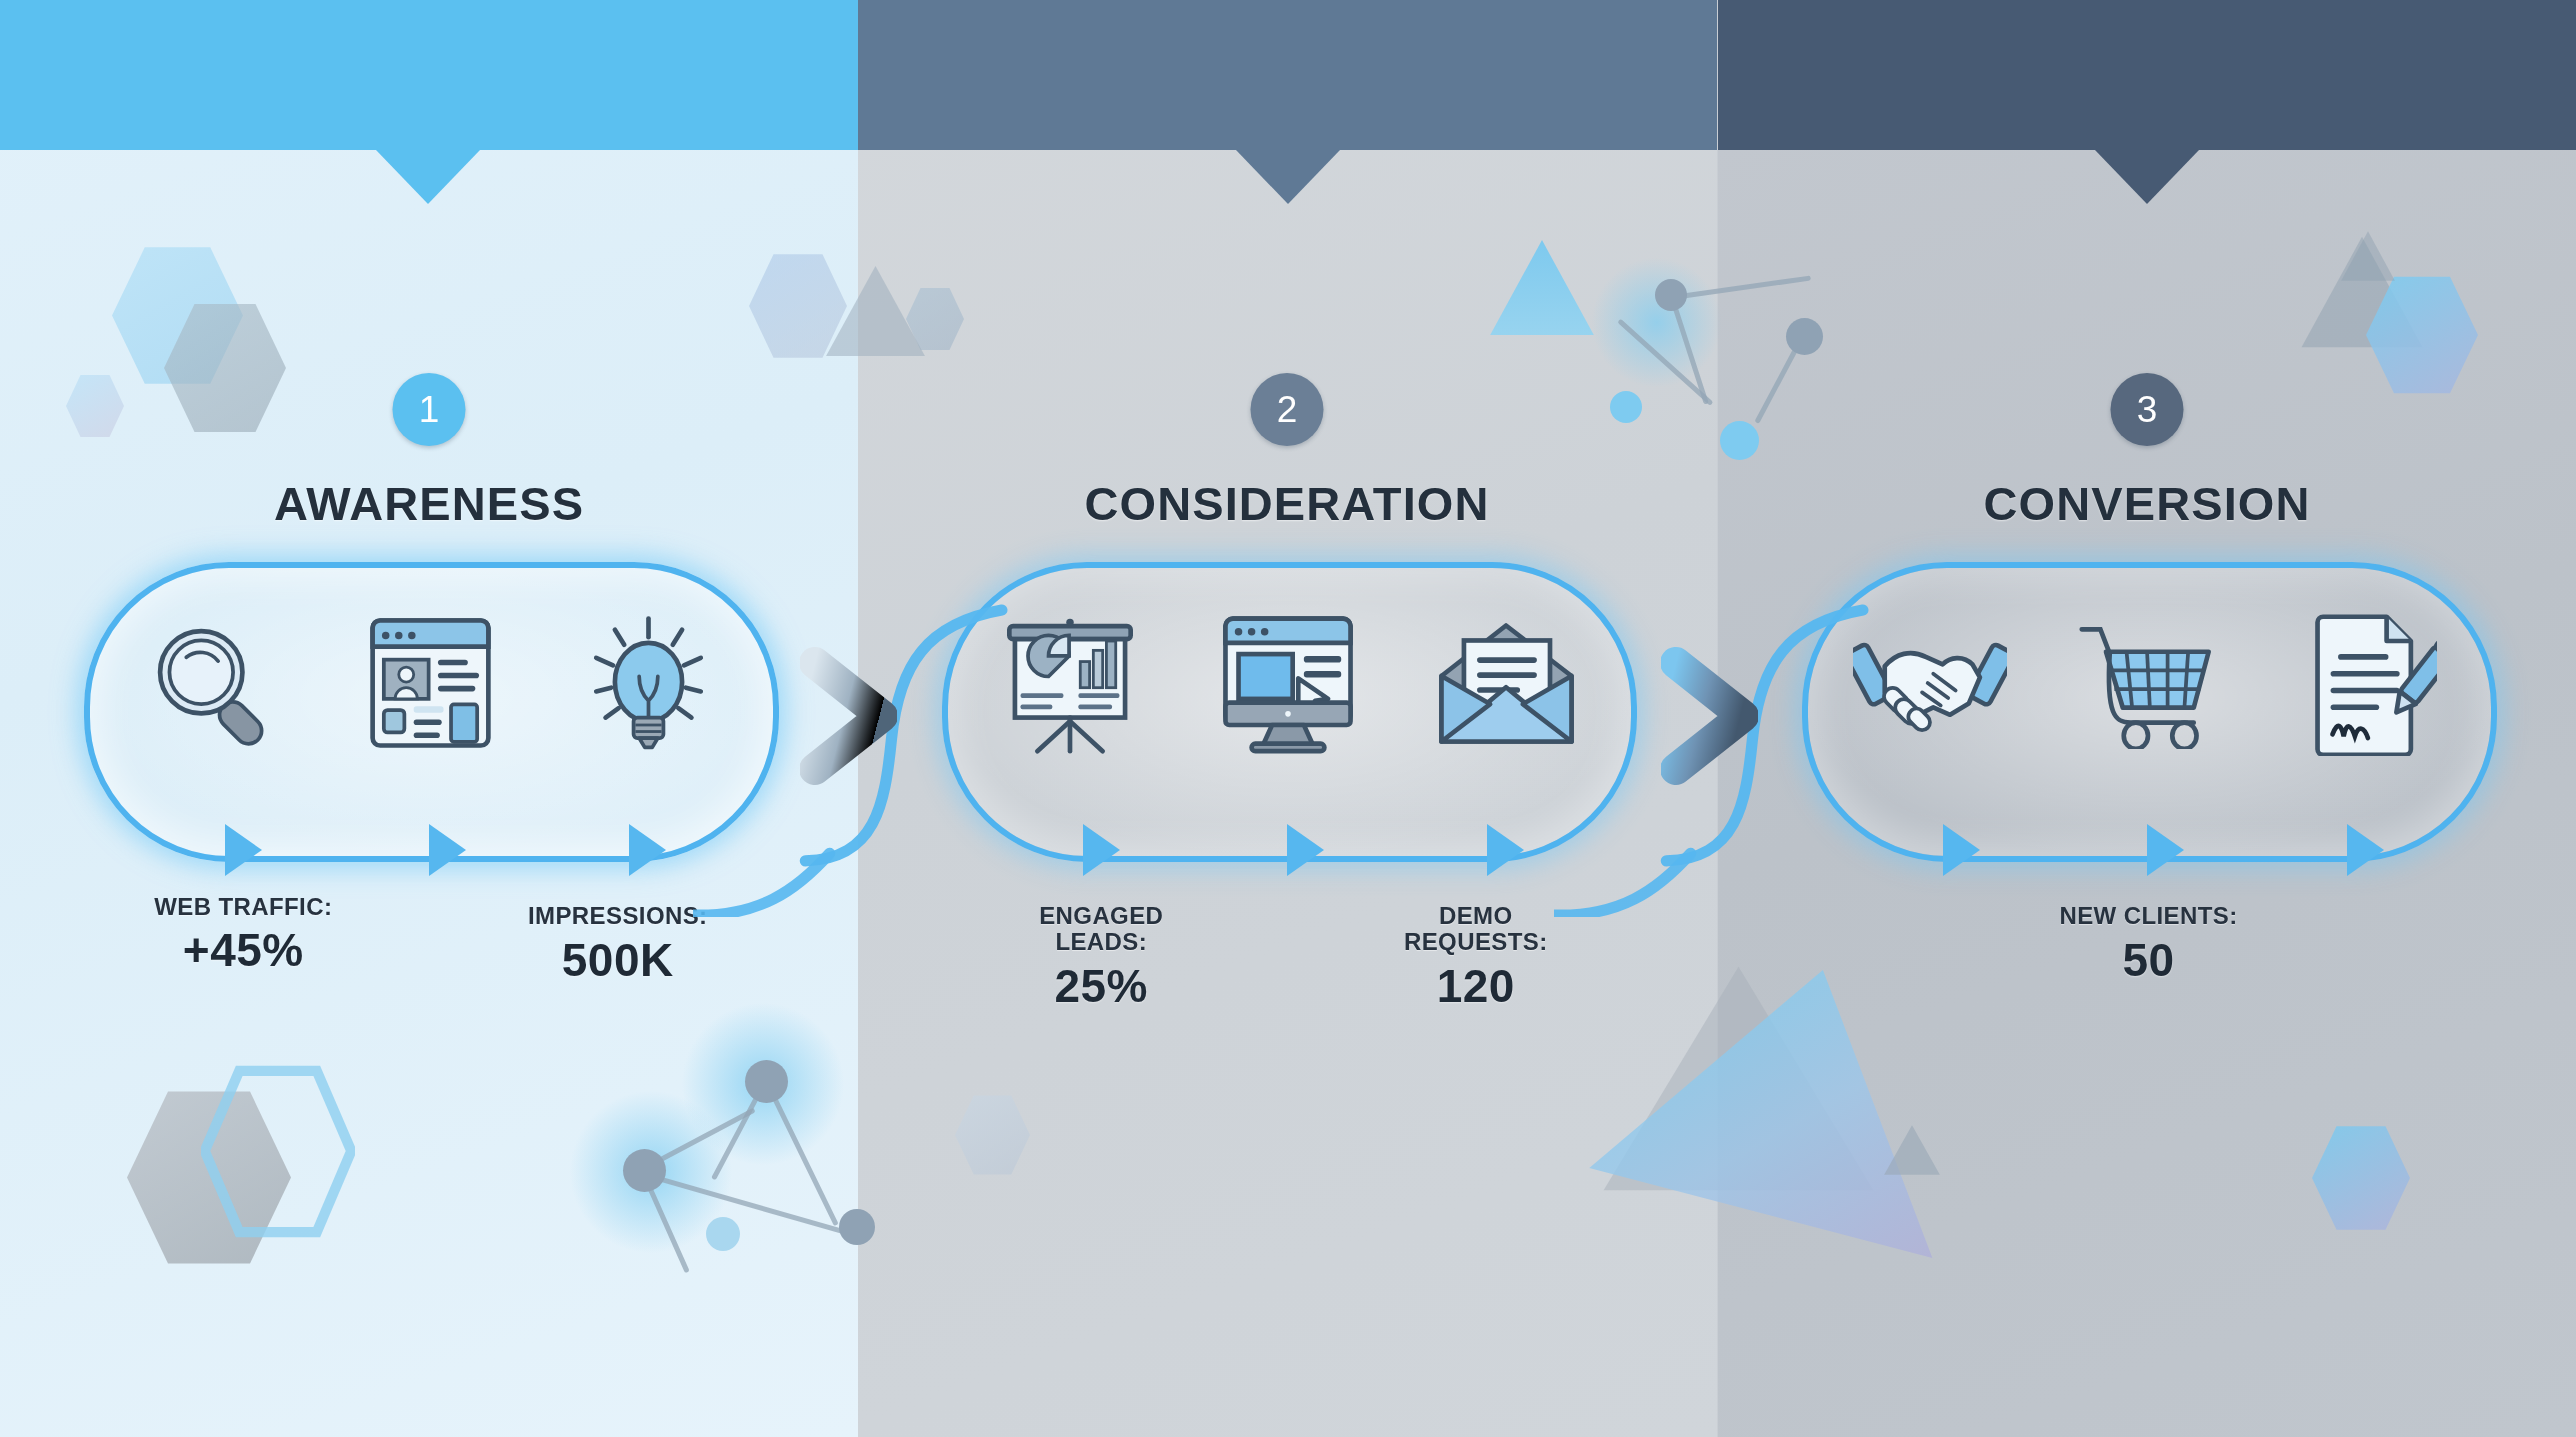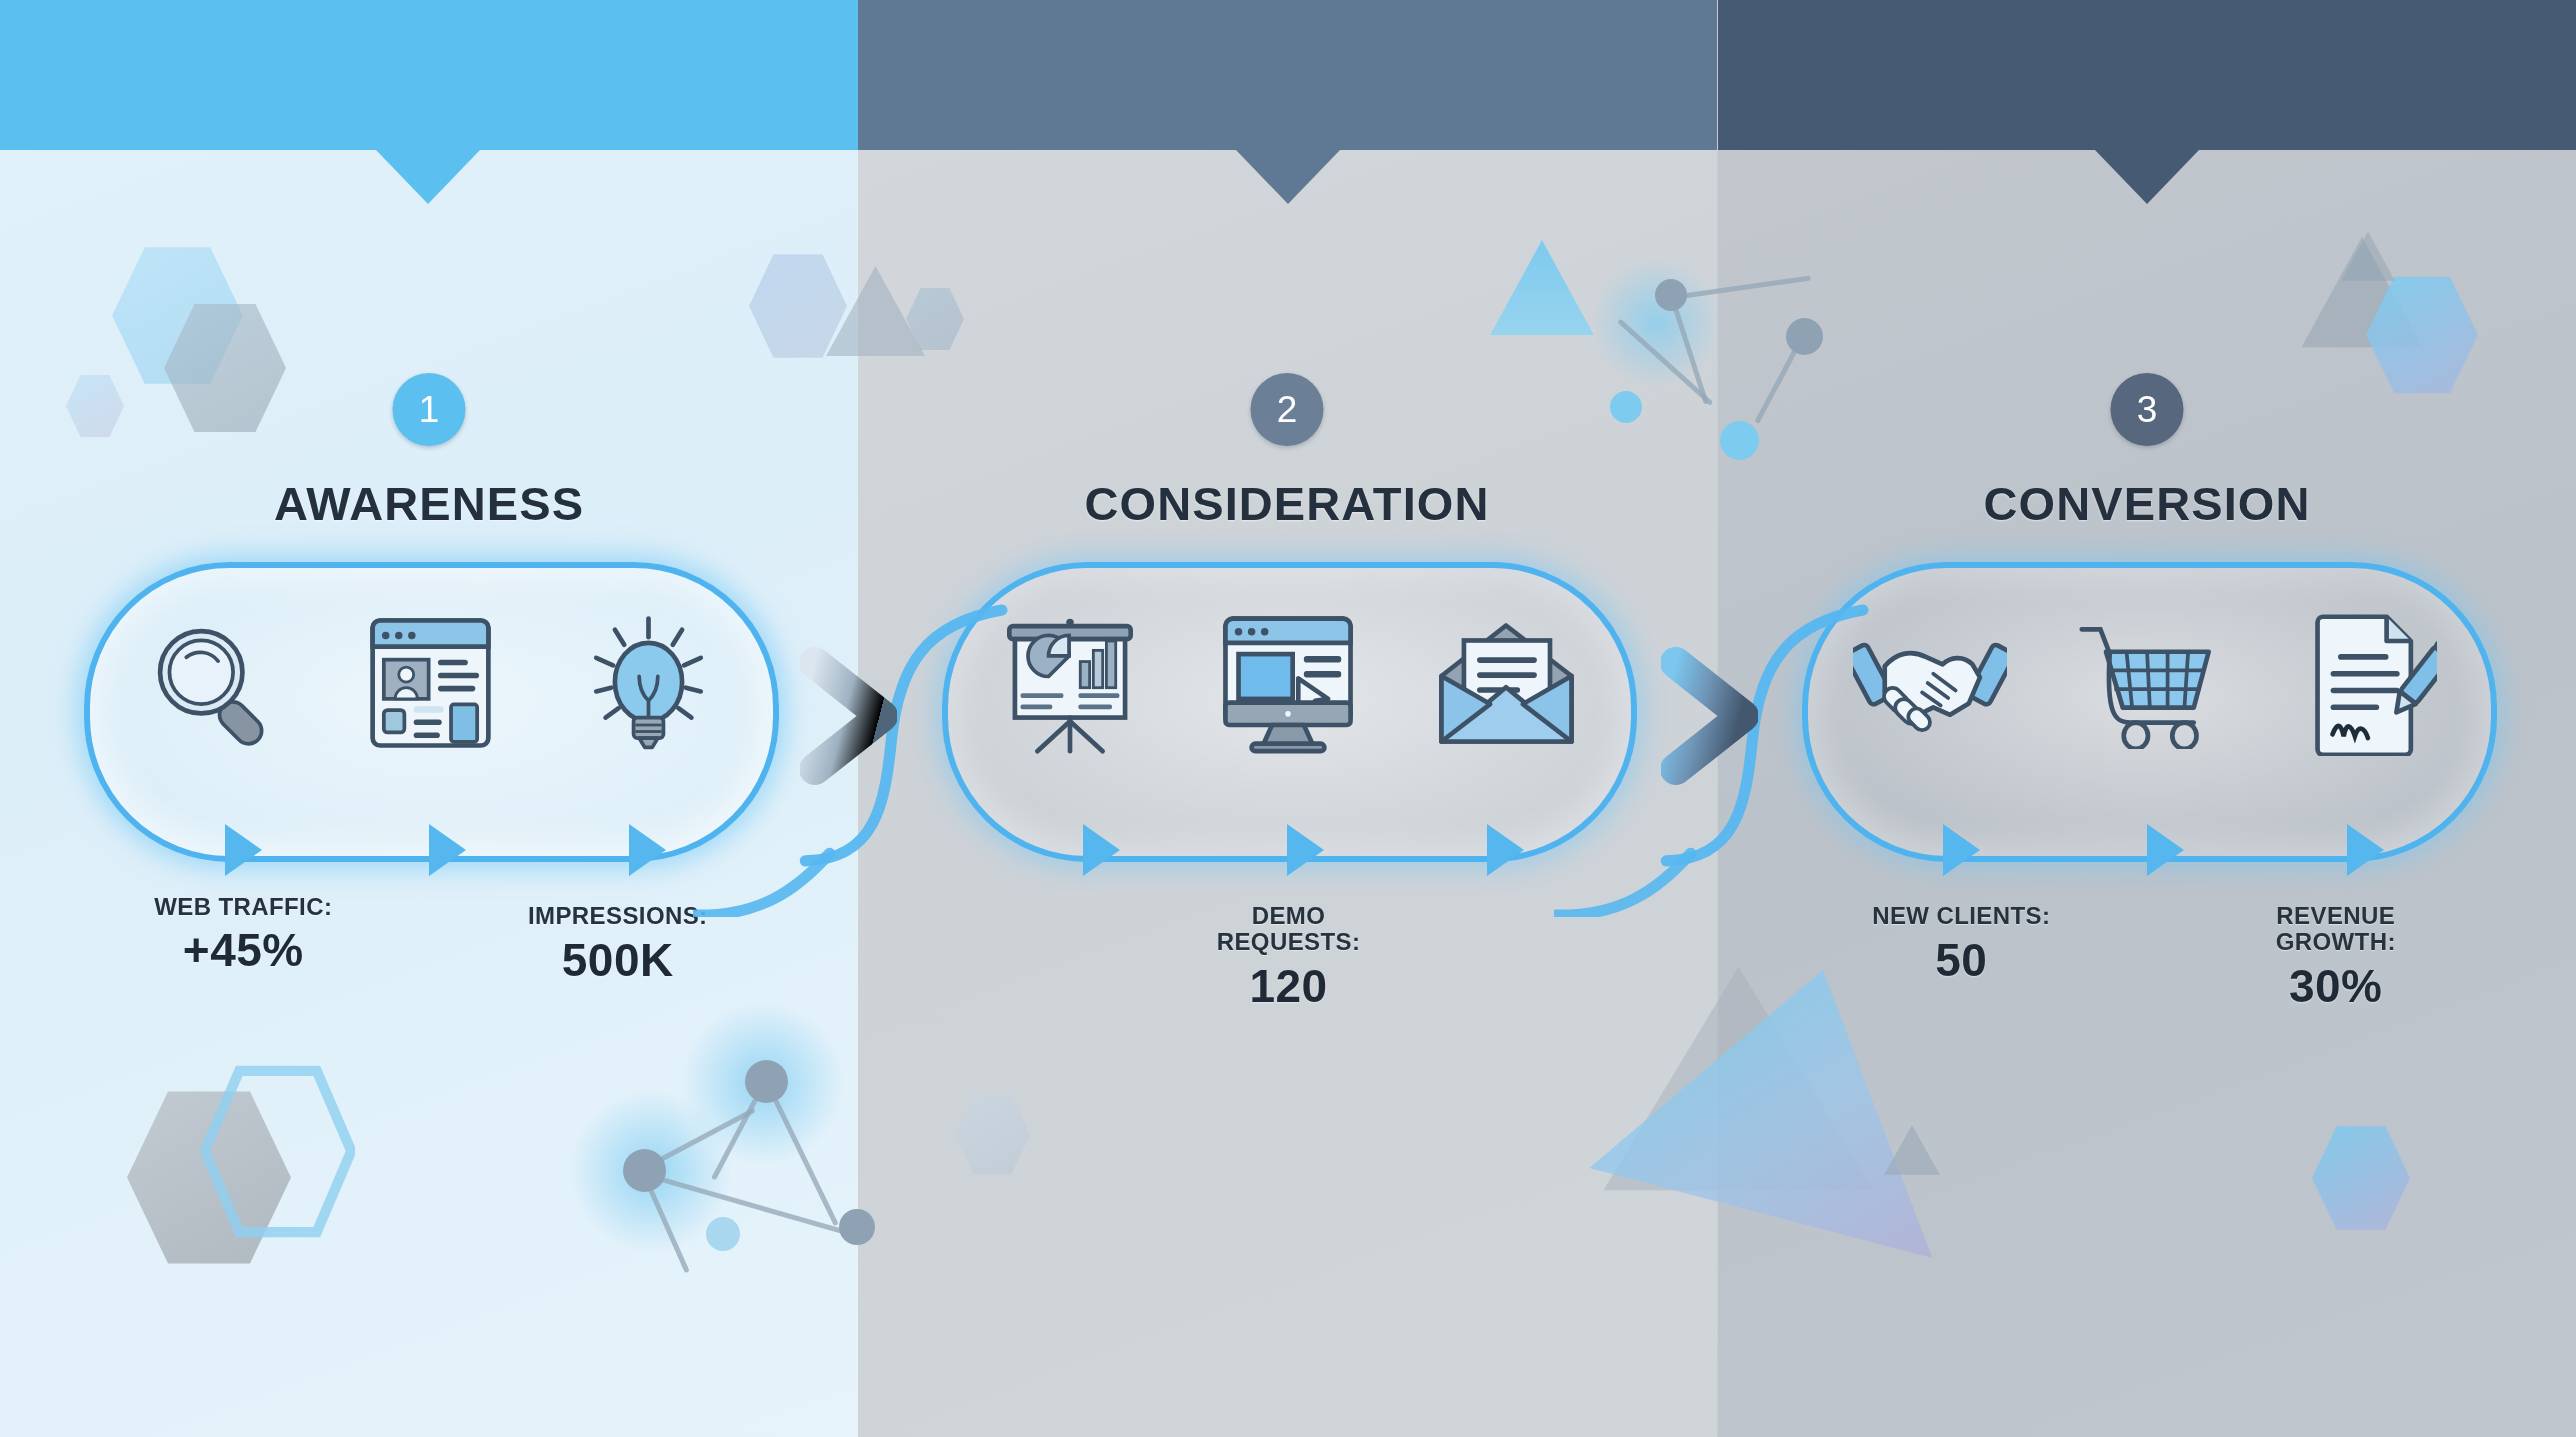--- a/index.html
+++ b/index.html
@@ -318,20 +318,24 @@
     </div>
 
     <div class="rail-arrows">
       <div class="rail-arrow" style="left:122px;"></div>
       <div class="rail-arrow" style="left:326px;"></div>
       <div class="rail-arrow" style="left:526px;"></div>
     </div>
 
     <div class="metrics">
       <div class="metric">
+        <div class="metric-label">ENGAGED LEADS:</div>
+        <div class="metric-value">25%</div>
+      </div>
+      <div class="metric">
         <div class="metric-label">DEMO REQUESTS:</div>
         <div class="metric-value">120</div>
       </div>
     </div>
   </div>
 
   <div class="stage" id="stage-3">
 
     <div class="badge" style="background:#57687e;">
       <span>3</span>
@@ -396,24 +400,20 @@
       <div class="rail-arrow" style="left:122px;"></div>
       <div class="rail-arrow" style="left:326px;"></div>
       <div class="rail-arrow" style="left:526px;"></div>
     </div>
 
     <div class="metrics">
       <div class="metric">
         <div class="metric-label">NEW CLIENTS:</div>
         <div class="metric-value">50</div>
       </div>
-      <div class="metric">
-        <div class="metric-label">REVENUE GROWTH:</div>
-        <div class="metric-value">30%</div>
-      </div>
     </div>
   </div>
 
   <svg class="swoosh" style="left:693px;top:524px;width:337px;height:393px;" viewBox="0 0 360 420" width="337" height="393">
     <path d="M120 360 C 195 358 205 300 212 230 C 220 150 250 106 330 92" fill="none" stroke="#56b7ef" stroke-width="12" stroke-linecap="round" opacity=".95"></path>
     <path d="M0 418 C 70 420 110 392 146 352" fill="none" stroke="#56b7ef" stroke-width="12" stroke-linecap="round" opacity=".9"></path>
   </svg>
   <svg class="swoosh" style="left:1554px;top:524px;width:337px;height:393px;" viewBox="0 0 360 420" width="337" height="393">
     <path d="M120 360 C 195 358 205 300 212 230 C 220 150 250 106 330 92" fill="none" stroke="#56b7ef" stroke-width="12" stroke-linecap="round" opacity=".95"></path>
     <path d="M0 418 C 70 420 110 392 146 352" fill="none" stroke="#56b7ef" stroke-width="12" stroke-linecap="round" opacity=".9"></path>

